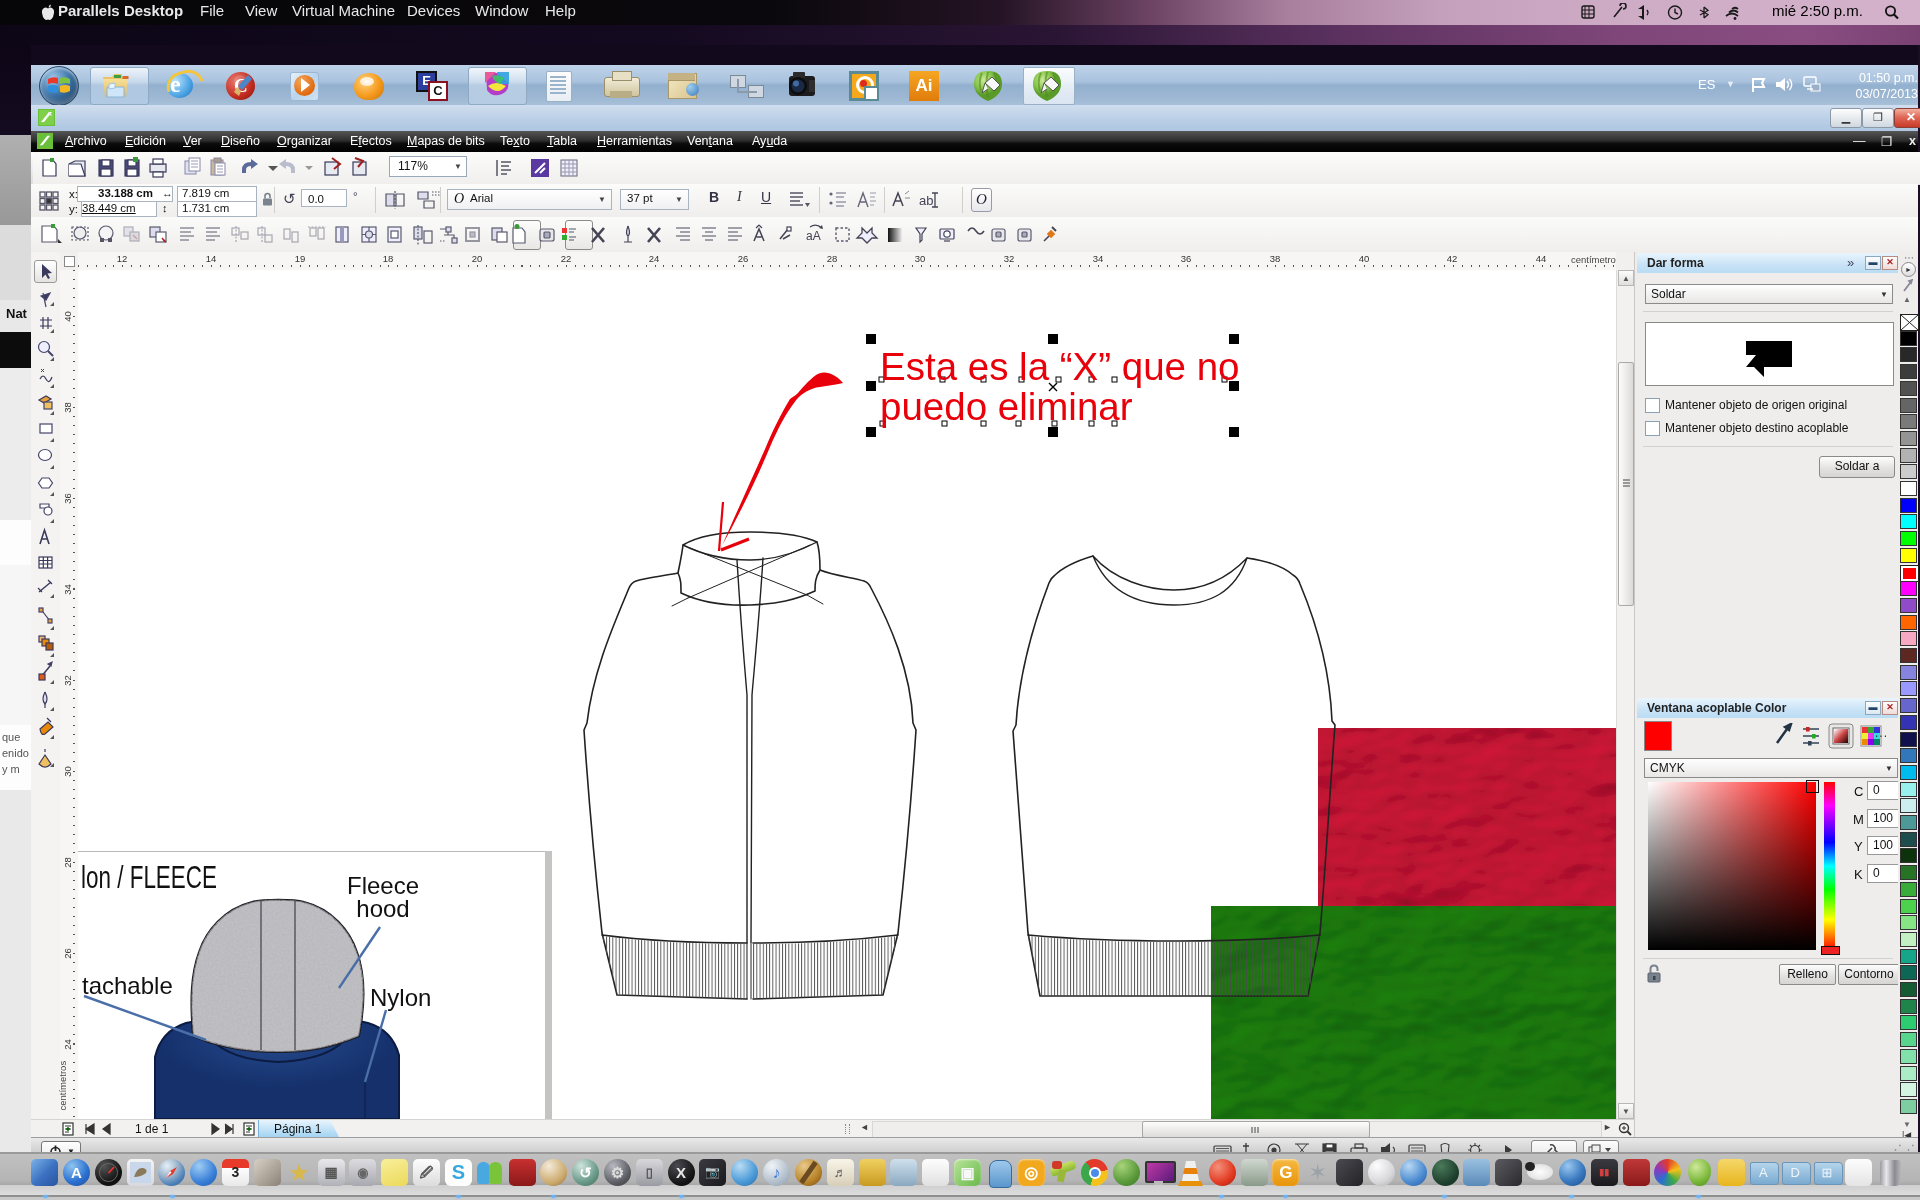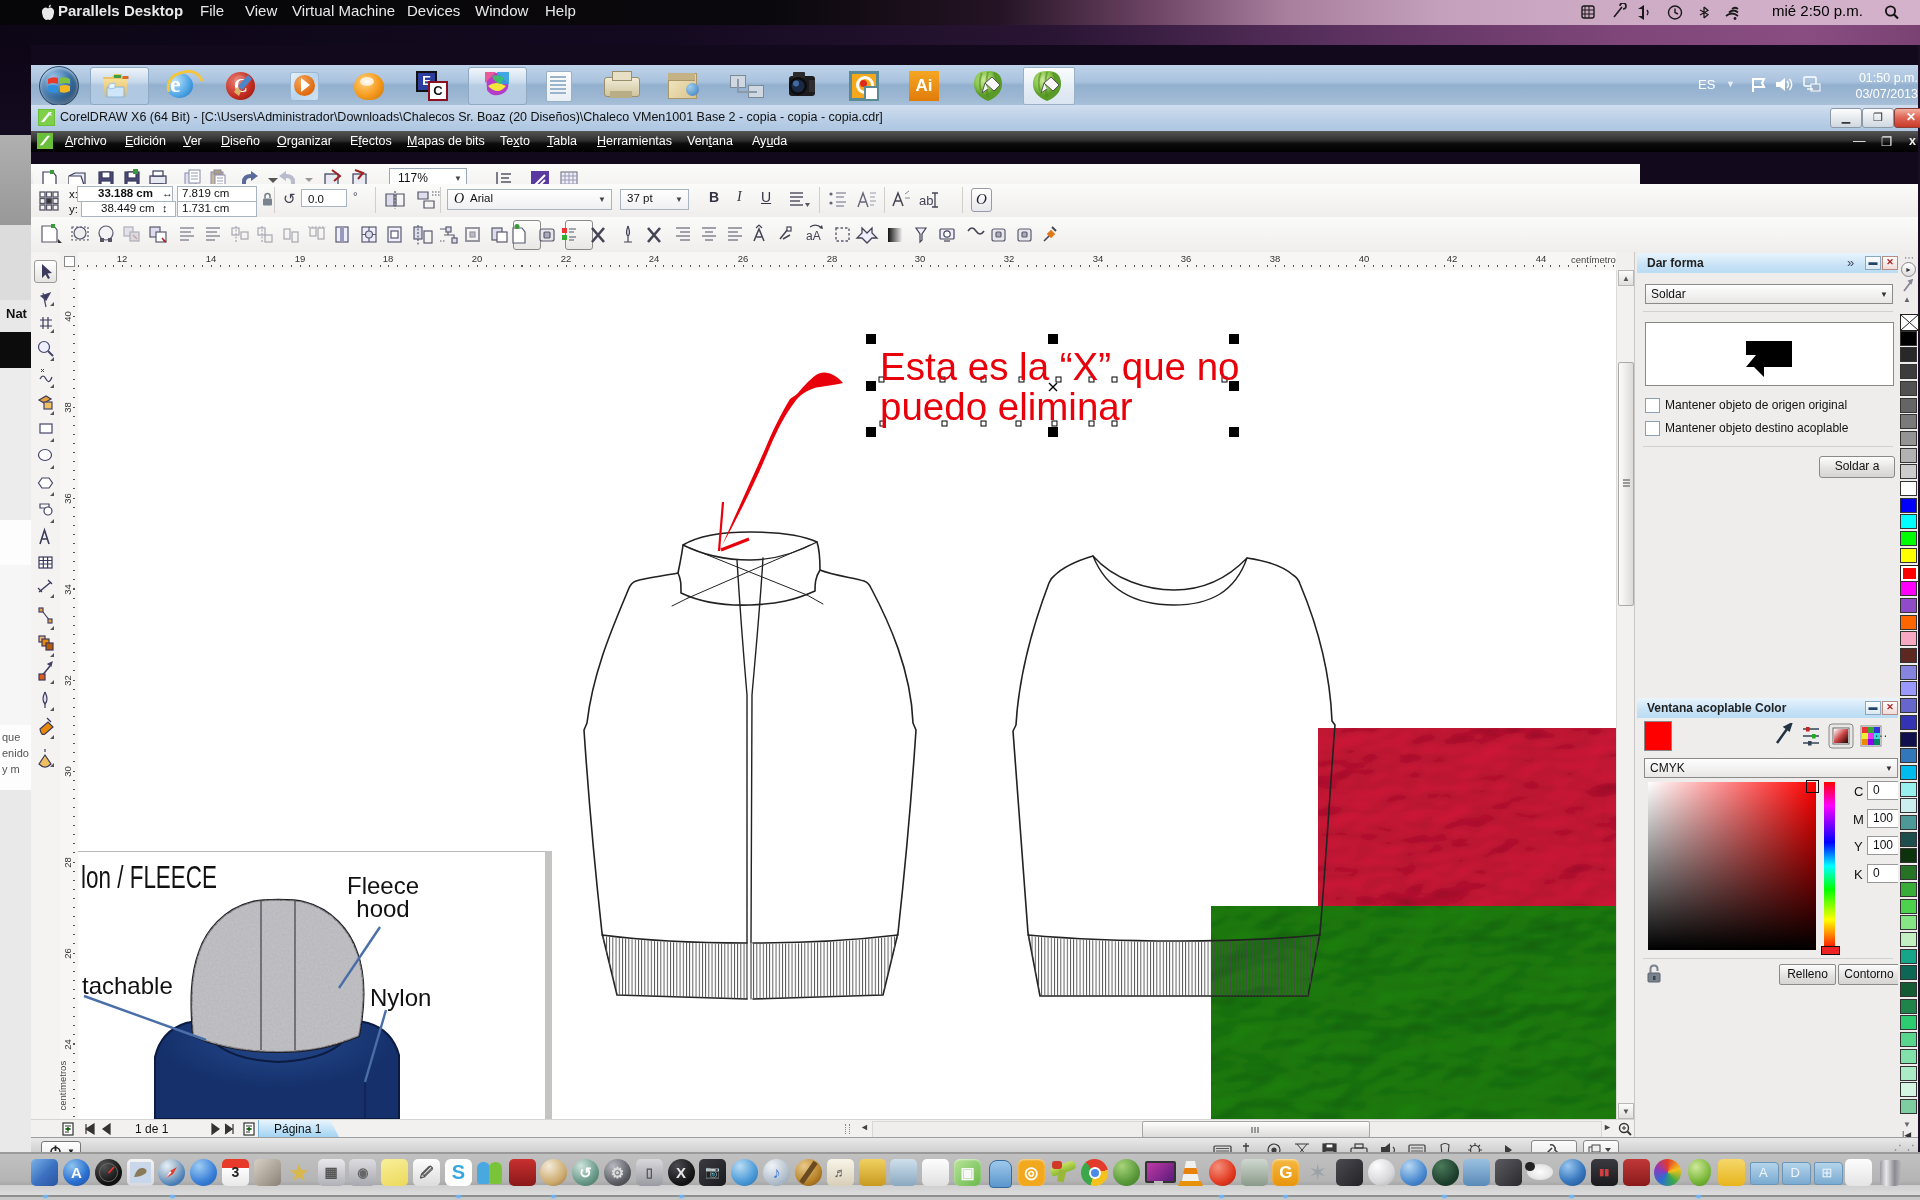--- a/index.html
+++ b/index.html
@@ -25,21 +25,21 @@
     background:linear-gradient(#bed3e9 0%,#a9c2dd 42%,#92b0cf 50%,#9db7d3 80%,#a8c0d8 100%);
     border-bottom:1px solid #6e87a3;}
   
   #cdrtitle{left:31px;top:105px;width:1887px;height:26px;
     background:linear-gradient(#cfdeef,#b9cee6 60%,#aec6e1);
     font-size:12.5px;color:#111;}
   #cdrmenu{left:31px;top:131px;width:1887px;height:21px;
     background:linear-gradient(#565656,#2e2e2e 45%,#0c0c0c 60%,#000);
     color:#fff;font-size:12.5px;}
   #cdrmenu .m{position:absolute;top:3px;}
-  #tb1{left:31px;top:152px;width:1609px;height:32px;background:linear-gradient(#fbfbfa,#f0efee);border-bottom:1px solid #dddcda;margin-top:12px;}
+  #tb1{left:31px;top:152px;width:1890px;height:32px;background:linear-gradient(#fbfbfa,#f0efee);border-bottom:1px solid #dddcda;}
   #tb2{left:31px;top:184px;width:1887px;height:33px;background:linear-gradient(#fbfbfa,#efeeec);border-bottom:1px solid #dddcda;}
   #tb3{left:31px;top:217px;width:1887px;height:35px;background:linear-gradient(#fbfbfa,#efeeec);border-bottom:1px solid #cfcecc;}
   
   #toolbox{left:31px;top:252px;width:29px;height:867px;background:#f4f3f2;border-right:1px solid #d8d7d5;}
   
   #hruler{left:78px;top:252px;width:1538px;height:18px;background:#f7f6f5;border-bottom:1px solid #c8c7c5;
     font-size:9.5px;color:#333;}
   #vruler{left:60px;top:270px;width:18px;height:849px;background:#f7f6f5;border-right:1px solid #c8c7c5;
     font-size:9.5px;color:#333;}
   #rcorner{left:60px;top:252px;width:18px;height:18px;background:#f1f0ef;border-right:1px solid #c8c7c5;border-bottom:1px solid #c8c7c5;}
@@ -240,21 +240,20 @@
       </svg>
     <div class="abs" style="left:1797px;top:5px;width:90px;color:#fff;font-size:12.5px;text-align:right;line-height:16px;">01:50 p.m.<br>03/07/2013</div>
   </div>
   <div class="abs" id="cdrtitle">
     <svg class="abs" style="left:7px;top:4px;" width="17" height="17" viewBox="0 0 17 17">
       <rect width="17" height="17" fill="#6abf3a"></rect>
         <rect x="1" y="1" width="15" height="15" fill="#7ed04a"></rect>
       <path d="M3 13 L11 3 L14 3 L6 13 Z" fill="#fff"></path>
         <path d="M11 3 L14 6 L13 7 L10 4Z" fill="#e8e8e8"></path>
     </svg>
-    <span class="abs" style="left:29px;top:5px;">CorelDRAW X6 (64 Bit) - [C:\Users\Administrador\Downloads\Chalecos Sr. Boaz (20 Diseños)\Chaleco VMen1001 Base 2 - copia - copia - copia.cdr]</span>
     <span class="abs" style="left:1799px;top:3px;width:30px;height:18px;background:linear-gradient(#fdfdfd,#d0d8e0);border:1px solid #8a98a8;border-radius:3px;text-align:center;line-height:16px;font-size:11px;color:#333;">▁</span>
     <span class="abs" style="left:1831px;top:3px;width:30px;height:18px;background:linear-gradient(#fdfdfd,#d0d8e0);border:1px solid #8a98a8;border-radius:3px;text-align:center;line-height:16px;font-size:11px;color:#333;">❐</span>
     <span class="abs" style="left:1863px;top:3px;width:32px;height:18px;background:linear-gradient(#f2b0a0,#e06858 45%,#c83a28);border:1px solid #8a4038;border-radius:3px;text-align:center;line-height:17px;font-size:12px;color:#fff;font-weight:bold;">✕</span>
   </div>
   <div class="abs" id="cdrmenu">
     <svg class="abs" style="left:6px;top:2px;" width="16" height="16" viewBox="0 0 17 17">
       <rect width="17" height="17" fill="#6abf3a"></rect>
         <path d="M3 13 L11 3 L14 3 L6 13 Z" fill="#fff"></path>
     </svg>
     <span class="m" style="left:34px;"><u>A</u>rchivo</span>
@@ -332,21 +331,21 @@
           <rect x="7.5" y="7.5" width="5" height="5" fill="#333"></rect>
           <rect x="14" y="7.5" width="5" height="5"></rect>
         <rect x="1" y="14" width="5" height="5"></rect>
           <rect x="7.5" y="14" width="5" height="5"></rect>
           <rect x="14" y="14" width="5" height="5"></rect>
       </g>
     </svg>
     <span class="abs" style="left:38px;top:4px;">x:</span>
     <div class="abs" style="left:46px;top:2px;width:74px;height:14px;background:#fff;border:1px solid #a8b4c0;padding-left:20px;font-weight:bold;">33.188 cm</div>
     <span class="abs" style="left:38px;top:19px;">y:</span>
-    <div class="abs" style="left:50px;top:17px;width:74px;height:14px;background:#fff;border:1px solid #a8b4c0;padding-left:19px;">38.449 cm</div>
+    <div class="abs" style="left:50px;top:17px;width:74px;height:14px;background:#fff;border:1px solid #a8b4c0;padding-left:0;text-decoration:underline;">38.449 cm</div>
     <span class="abs" style="left:131px;top:3px;font-size:11px;">↔︎</span>
     <div class="abs" style="left:146px;top:2px;width:74px;height:14px;background:#fff;border:1px solid #a8b4c0;padding-left:4px;">7.819 cm</div>
     <span class="abs" style="left:131px;top:18px;font-size:11px;">↕︎</span>
     <div class="abs" style="left:146px;top:17px;width:74px;height:14px;background:#fff;border:1px solid #a8b4c0;padding-left:4px;">1.731 cm</div>
     <svg class="abs" style="left:230px;top:8px;" width="13" height="15" viewBox="0 0 13 15">
         <rect x="2" y="6.5" width="9" height="7" rx="1" fill="#7a828e"></rect>
         <path d="M4 6.5 L4 4 Q4 1.5 6.5 1.5 Q9 1.5 9 4 L9 6" fill="none" stroke="#7a828e" stroke-width="1.6"></path>
       </svg>
     <div class="abs" style="left:243px;top:3px;width:1px;height:26px;background:#d0cfcd;"></div>
     <span class="abs" style="left:252px;top:6px;font-size:15px;color:#445;">↺</span>

